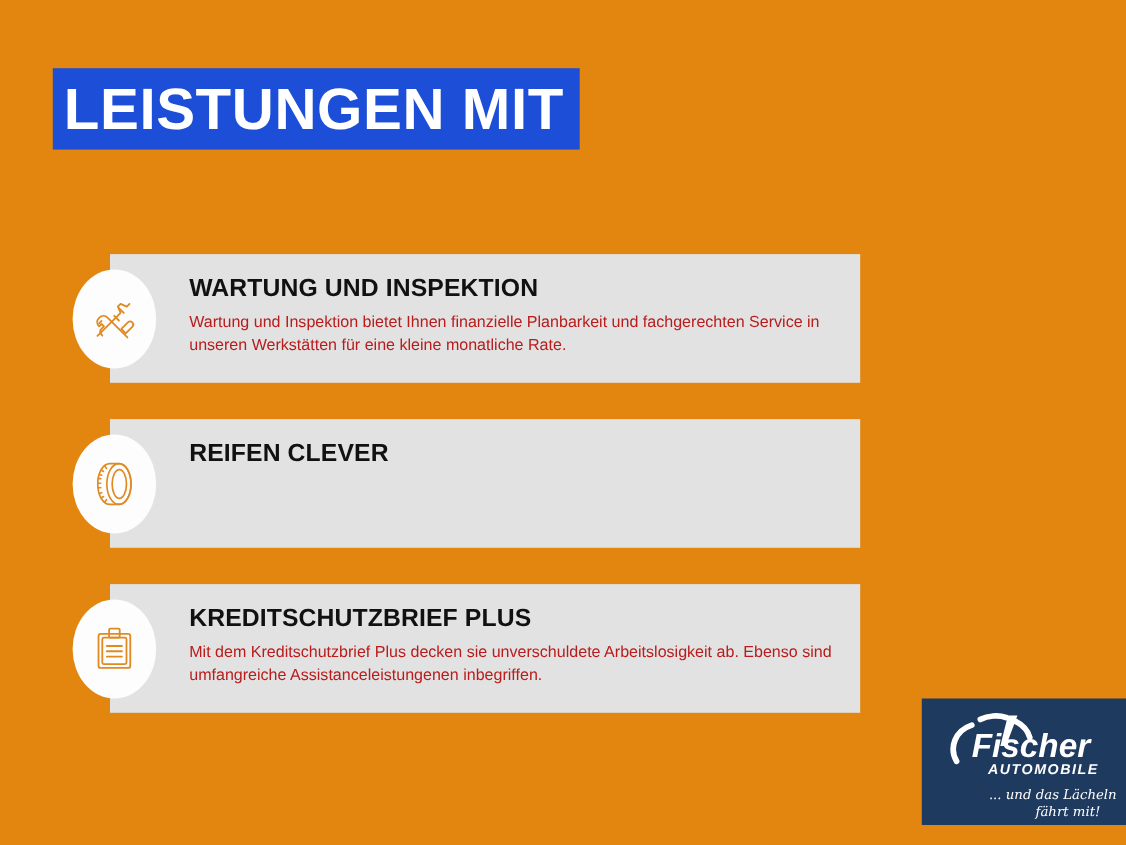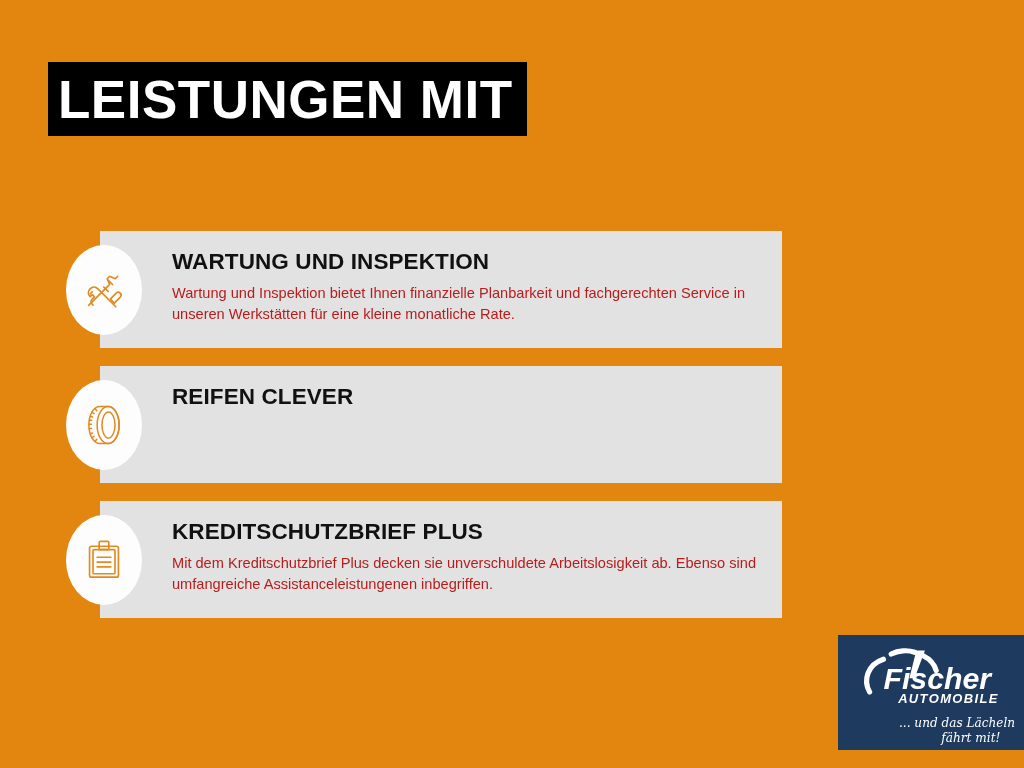--- a/index.html
+++ b/index.html
@@ -21,21 +21,21 @@
     position: absolute;
     left: 48px;
     top: 62px;
     display: flex;
     flex-direction: column;
     align-items: flex-start;
     gap: 10px;
   }
 
   .title-line {
-    background: #000000;
+    background: #1d4ed8;
     color: #FFFFFF;
     font-size: 53px;
     font-weight: bold;
     letter-spacing: 0.5px;
     line-height: 1;
     padding: 11px 14px 10px 10px;
     white-space: nowrap;
     text-transform: uppercase;
   }
 
@@ -44,21 +44,21 @@
     position: absolute;
     left: 100px;
     top: 231px;
     width: 682px;
   }
 
   .card {
     position: relative;
     background: #E2E2E2;
     min-height: 117px;
-    margin-bottom: 18px;
+    margin-bottom: 33px;
     padding: 18px 24px 16px 72px;
   }
 
   .card:last-child { margin-bottom: 16px; }
 
   .card-icon-circle {
     position: absolute;
     left: -34px;
     top: 50%;
     transform: translateY(-50%);

